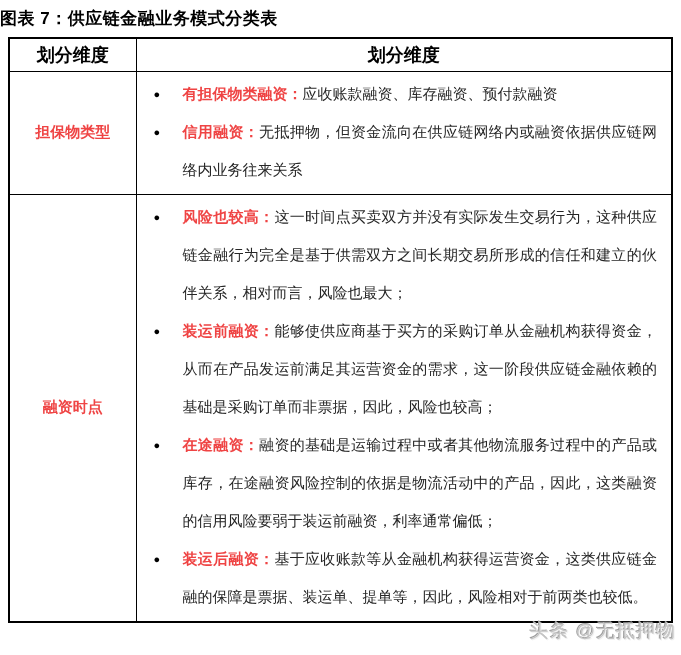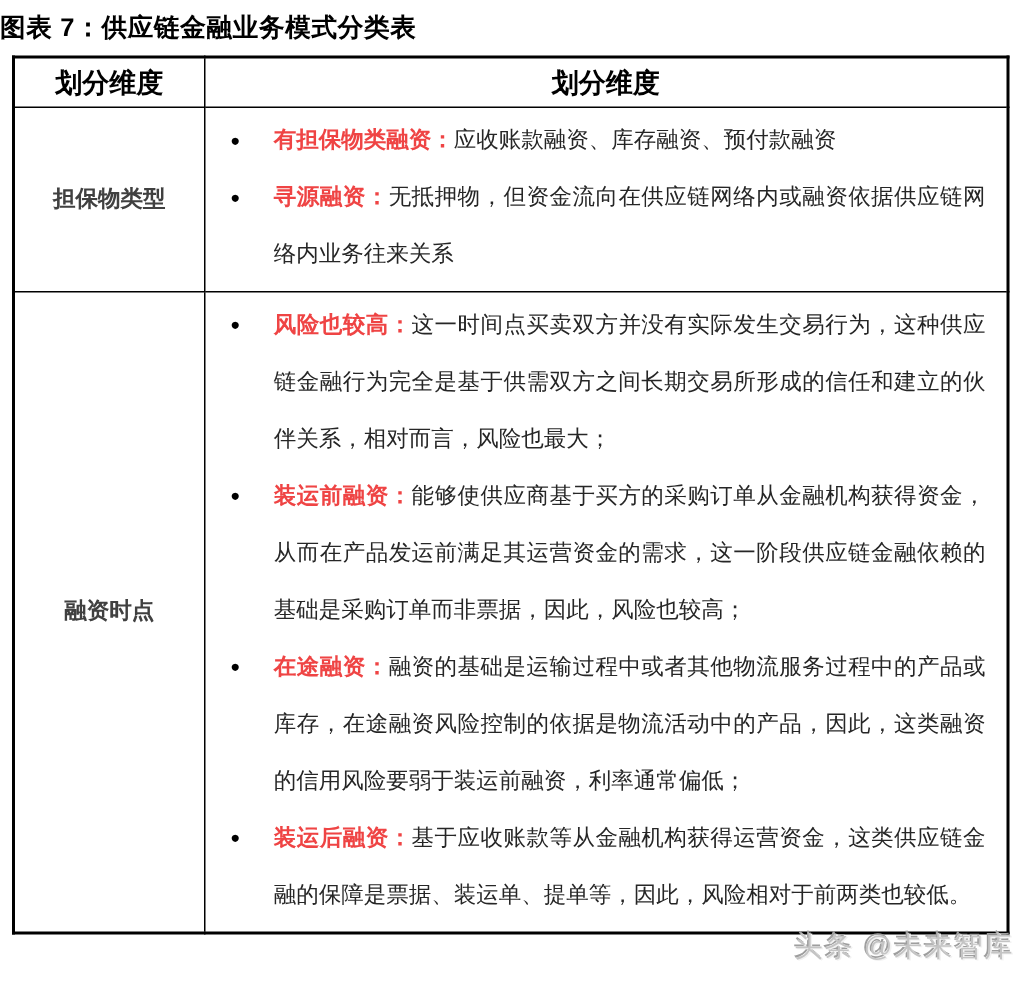--- a/index.html
+++ b/index.html
@@ -39,21 +39,21 @@
     height: 33px;
     font-size: 18px;
     font-weight: bold;
     color: #000000;
     text-align: center;
   }
   td.dim-cell {
     text-align: center;
     font-size: 15px;
     font-weight: bold;
-    color: #404040;
+    color: #ef4444;
     margin-left: 26px;
   }
   td.desc-cell {
     padding: 3px 14px 5px 17px;
   }
   .row-collateral { height: 115px; }
   .bullet-item {
     display: flex;
     align-items: flex-start;
     font-size: 15px;
@@ -103,21 +103,21 @@
   <tbody>
     <tr class="row-collateral">
       <td class="dim-cell">担保物类型</td>
       <td class="desc-cell">
         <div class="bullet-item">
           <span class="bullet-marker">●</span>
           <span class="bullet-text"><b>有担保物类融资：</b><span>应收账款融资、库存融资、预付款融资</span></span>
         </div>
         <div class="bullet-item">
           <span class="bullet-marker">●</span>
-          <span class="bullet-text"><b>寻源融资：</b><span>无抵押物，但资金流向在供应链网络内或融资依据供应链网络内业务往来关系</span></span>
+          <span class="bullet-text"><b>信用融资：</b><span>无抵押物，但资金流向在供应链网络内或融资依据供应链网络内业务往来关系</span></span>
         </div>
       </td>
     </tr>
     <tr>
       <td class="dim-cell">融资时点</td>
       <td class="desc-cell">
         <div class="bullet-item">
           <span class="bullet-marker">●</span>
           <span class="bullet-text"><b>风险也较高：</b><span>这一时间点买卖双方并没有实际发生交易行为，这种供应链金融行为完全是基于供需双方之间长期交易所形成的信任和建立的伙伴关系，相对而言，风险也最大；</span></span>
         </div>
@@ -131,13 +131,13 @@
         </div>
         <div class="bullet-item">
           <span class="bullet-marker">●</span>
           <span class="bullet-text"><b>装运后融资：</b><span>基于应收账款等从金融机构获得运营资金，这类供应链金融的保障是票据、装运单、提单等，因此，风险相对于前两类也较低。</span></span>
         </div>
       </td>
     </tr>
   </tbody>
 </table>
 
-<div class="watermark">头条 @未来智库</div>
+<div class="watermark">头条 @无抵押物</div>
 
 </body></html>

